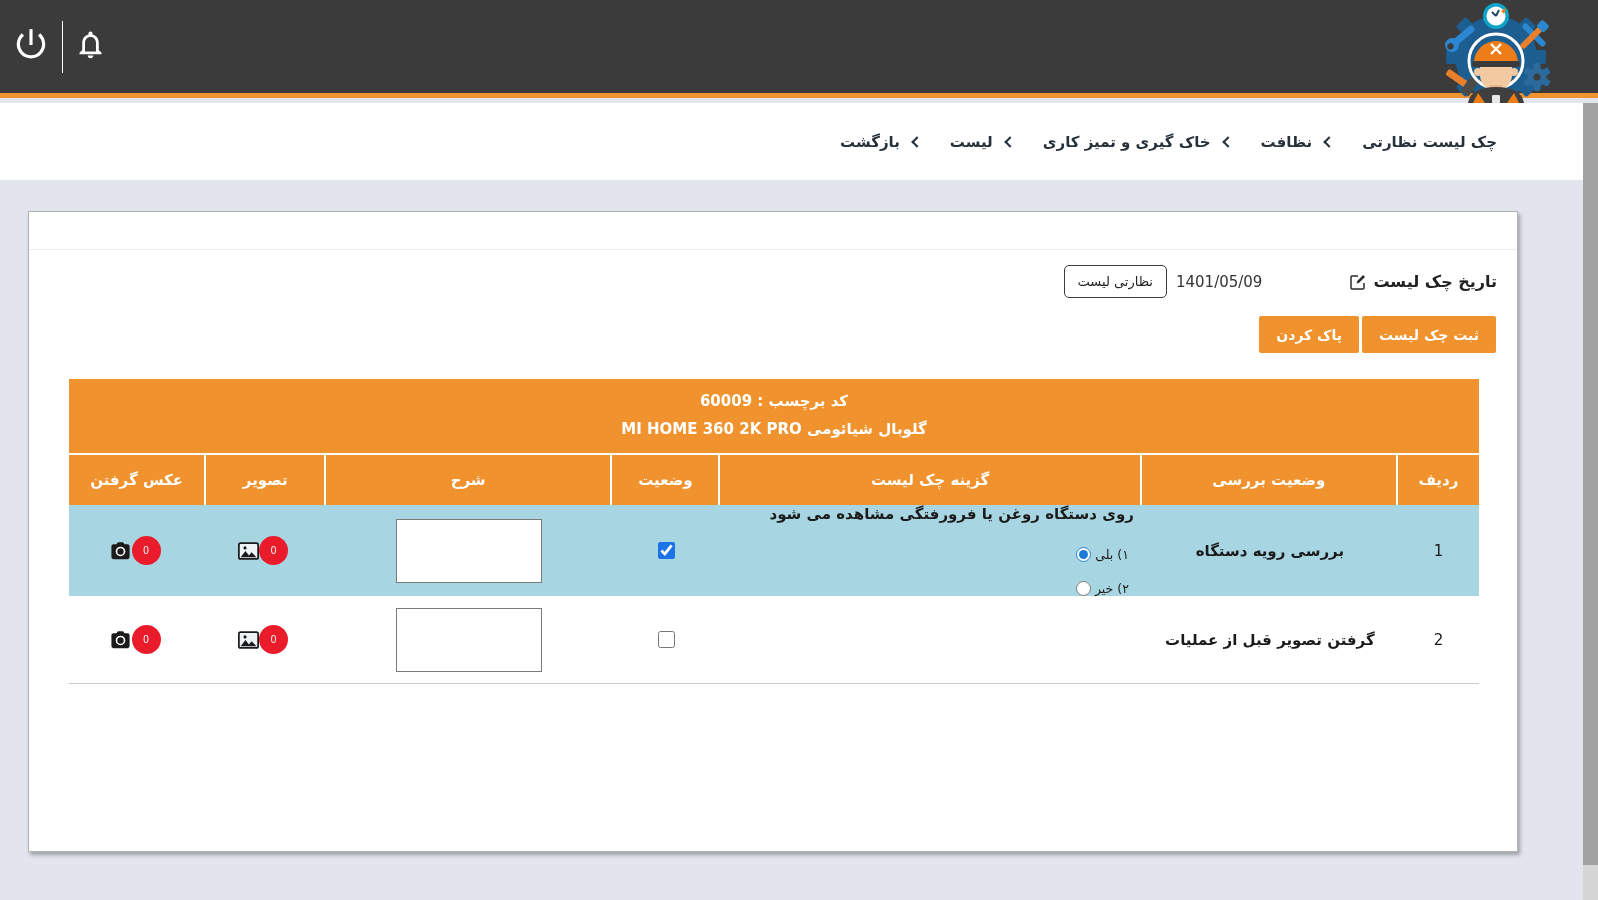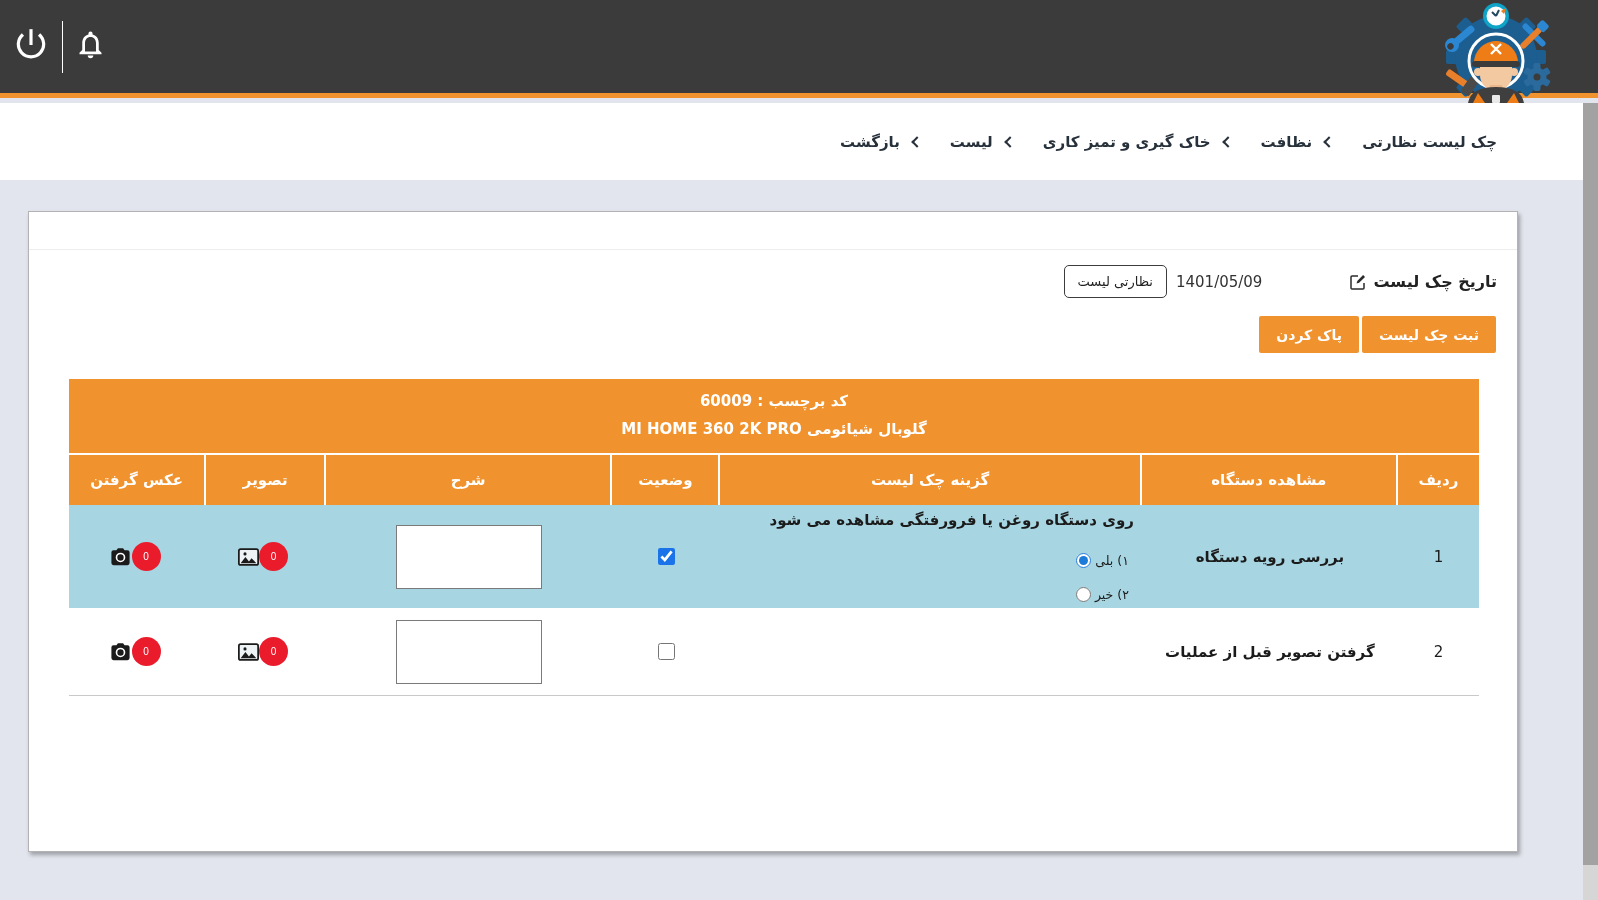--- a/index.html
+++ b/index.html
@@ -84,21 +84,21 @@
   .th + .th { border-left:none; border-right:2px solid #fff; }
   .c-radif { width:84px; } .c-dev { width:265px; } .c-opt { width:436px; }
   .c-stat { width:112px; } .c-desc { width:296px; } .c-img { width:124px; } .c-photo { width:142px; }
 
   .tr { display:flex; direction:rtl; }
   .td { display:flex; align-items:center; justify-content:center; font-size:15px; color:#1b1b1b; }
   .row-1 { background:#a8d5e2; min-height:91px; }
   .row-2 { background:#fff; min-height:88px; border-bottom:1px solid #c9c9c9; }
 
   .td-dev { font-weight:700; }
-  .td-opt { flex-direction:column; align-items:flex-start; justify-content:center; padding:6px 8px; }
+  .td-opt { flex-direction:column; align-items:flex-start; justify-content:center; padding:0 8px; }
   .q { font-size:15px; font-weight:700; margin-bottom:5px; }
   .radio-line { display:flex; direction:rtl; align-items:center; gap:4px; font-size:12.5px; cursor:pointer; margin-right:5px; margin-top:19px; }
   input[type=radio] { width:15px; height:15px; accent-color:#1c7ad9; margin:0; cursor:pointer; }
   input[type=checkbox] { width:17px; height:17px; accent-color:#1a73e8; margin:0; cursor:pointer; }
   .desc-ta { width:146px; height:64px; border:1px solid #7a7a7a; background:#fff; resize:none; font-family:inherit; }
 
   .media-btn { position:relative; display:flex; align-items:center; background:none; border:none; padding:0; cursor:pointer; }
   .badge {
     width:29px; height:29px; border-radius:50%; background:#ea1c2c; color:#fff;
     display:flex; align-items:center; justify-content:center; font-size:10px; flex:0 0 auto;
@@ -231,21 +231,21 @@
   </div>
 
   <section class="tbl">
     <div class="banner">
       <div class="line1">کد برچسب : 60009</div>
       <div class="line2">گلوبال شیائومی MI HOME 360 2K PRO</div>
     </div>
 
     <div class="thead">
       <div class="th c-radif">ردیف</div>
-      <div class="th c-dev">مشاهده دستگاه</div>
+      <div class="th c-dev">وضعیت بررسی</div>
       <div class="th c-opt">گزینه چک لیست</div>
       <div class="th c-stat">وضعیت</div>
       <div class="th c-desc">شرح</div>
       <div class="th c-img">تصویر</div>
       <div class="th c-photo">عکس گرفتن</div>
     </div>
 
     <div class="tr row-1">
       <div class="td c-radif">1</div>
       <div class="td c-dev td-dev">بررسی رویه دستگاه</div>

